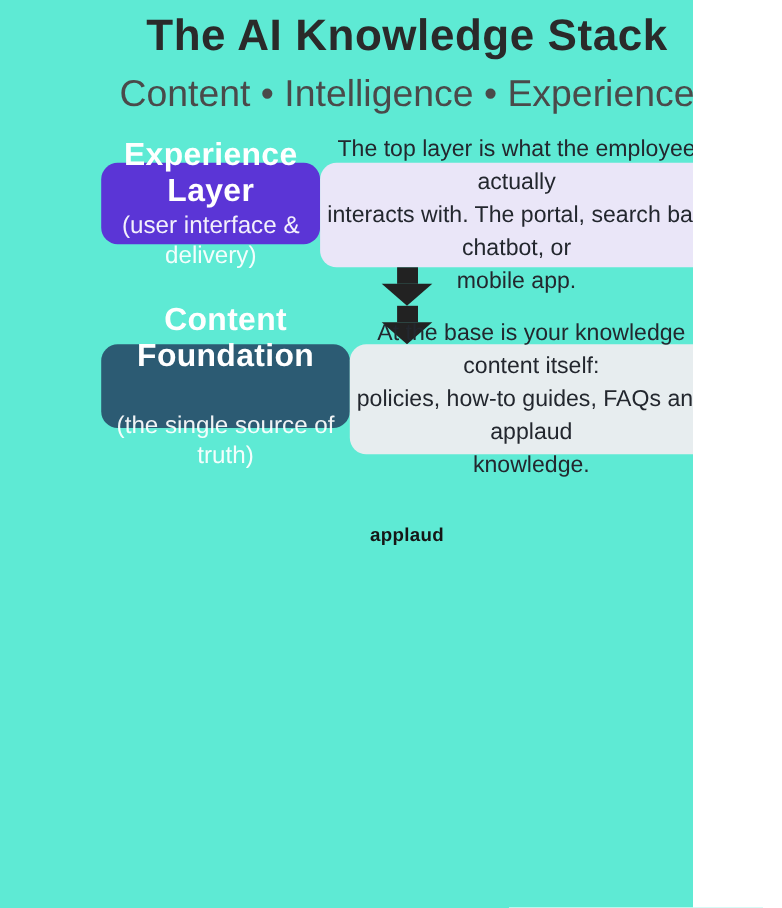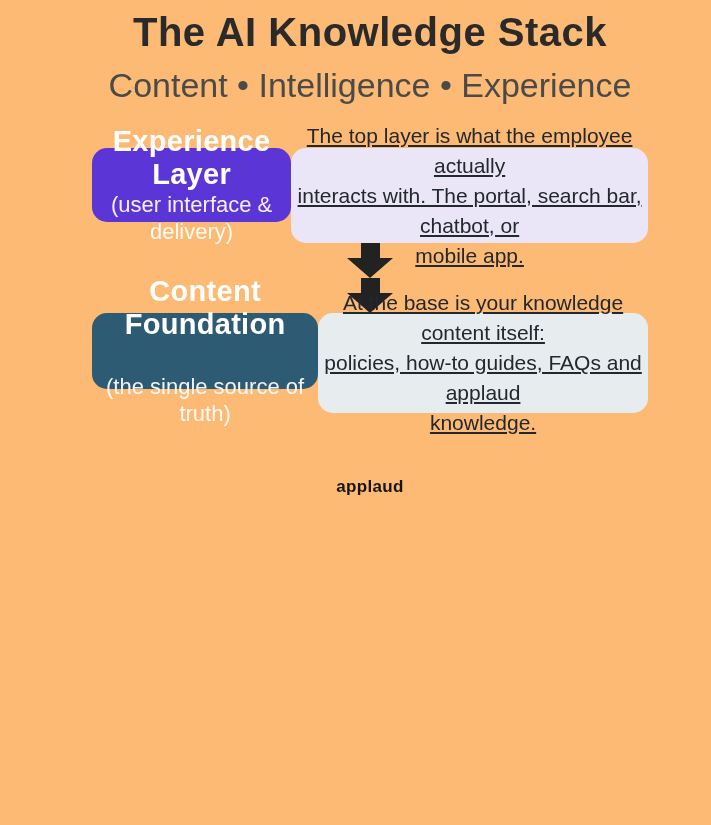--- a/index.html
+++ b/index.html
@@ -3,23 +3,23 @@
 <meta charset="utf-8">
 <style>
   html, body {
     margin: 0;
     padding: 0;
     background: #ffffff;
     font-family: "Liberation Sans", sans-serif;
   }
   .canvas {
     position: relative;
-    width: 711px;
+    width: 630px;
     height: 825px;
-    background: #fdba74;
+    background: #5eead4;
     overflow: hidden;
   }
   .content {
     position: absolute;
     left: 92px;
     top: 0;
     width: 556px;
     display: flex;
     flex-direction: column;
     align-items: center;
@@ -72,21 +72,20 @@
   .card-body {
     height: 95px;
     border-radius: 15px;
     display: flex;
     align-items: center;
     justify-content: center;
     text-align: center;
     color: #23272e;
     font-size: 21px;
     line-height: 30px;
-    text-decoration: underline;
   }
   .card-body.tall { height: 100px; }
   .card-body span { display: block; }
   .arrow {
     width: 46px;
     height: 35px;
     flex: 0 0 35px;
   }
   .arrow .stem {
     width: 19px;

